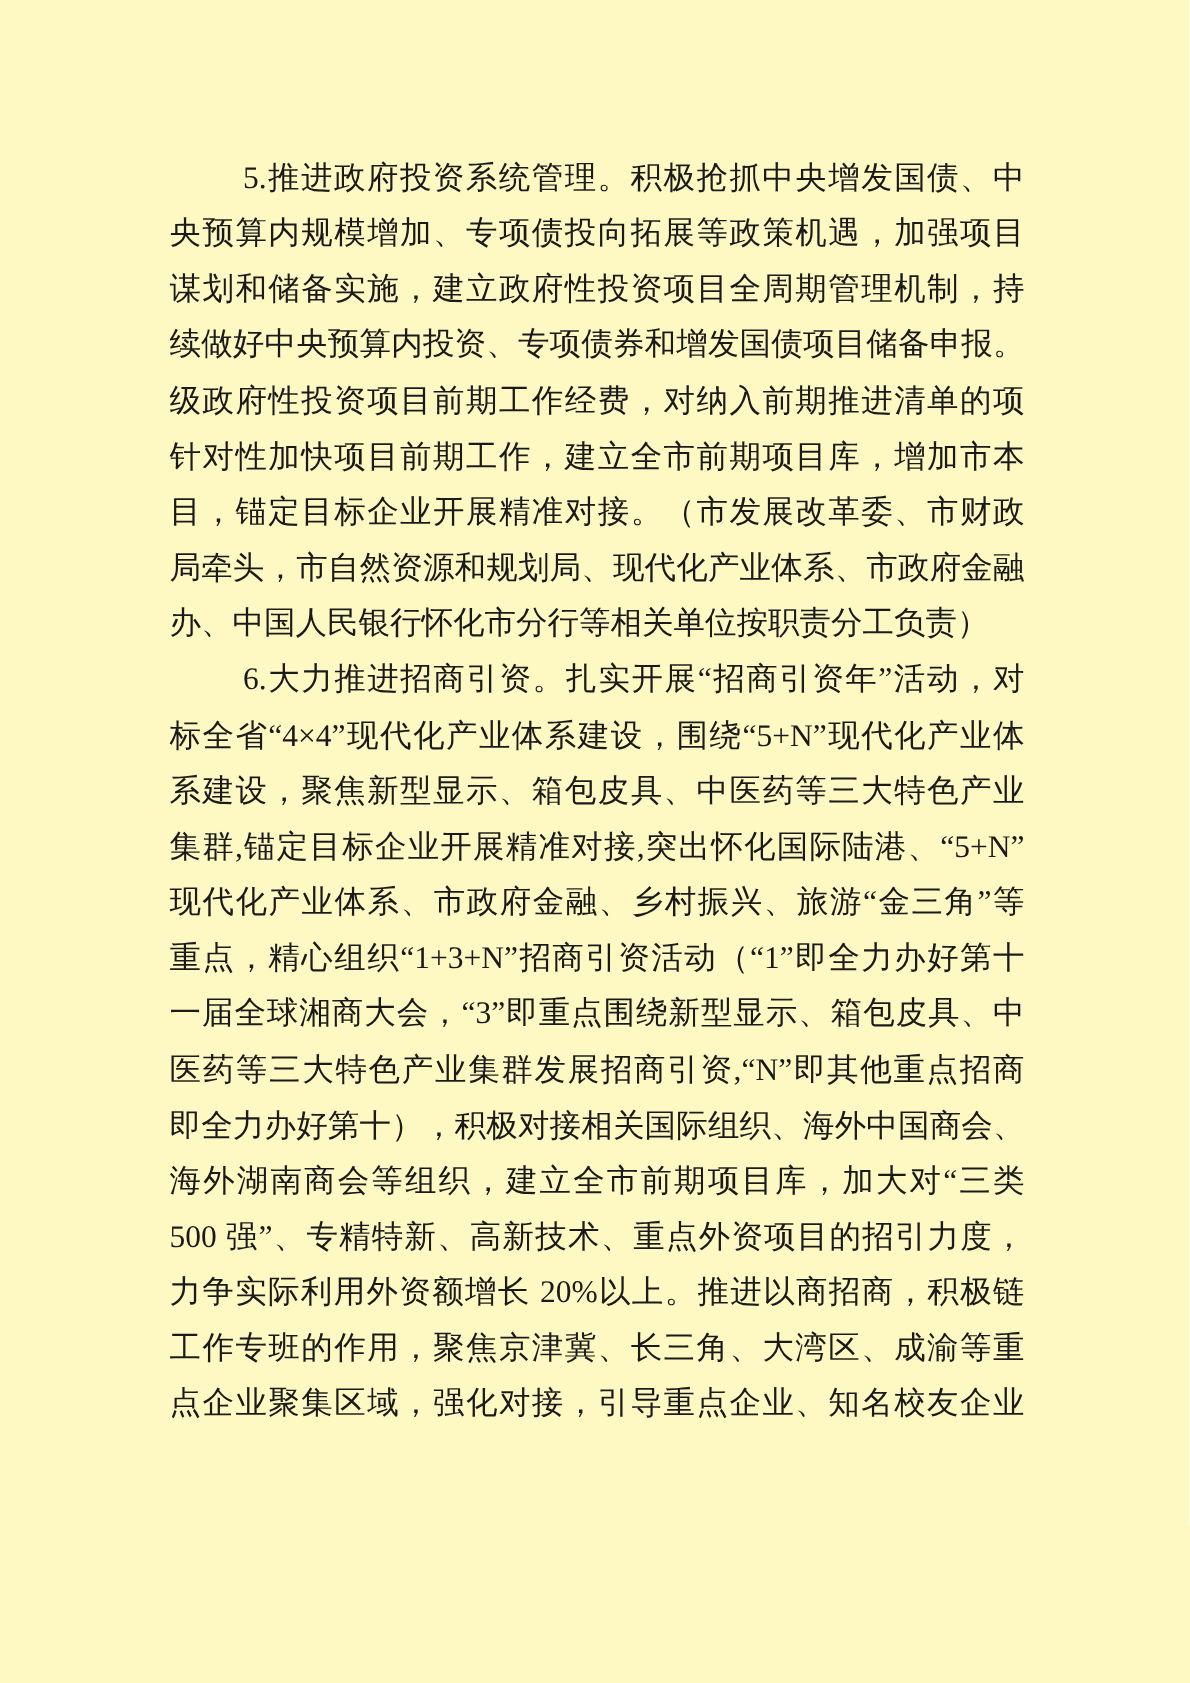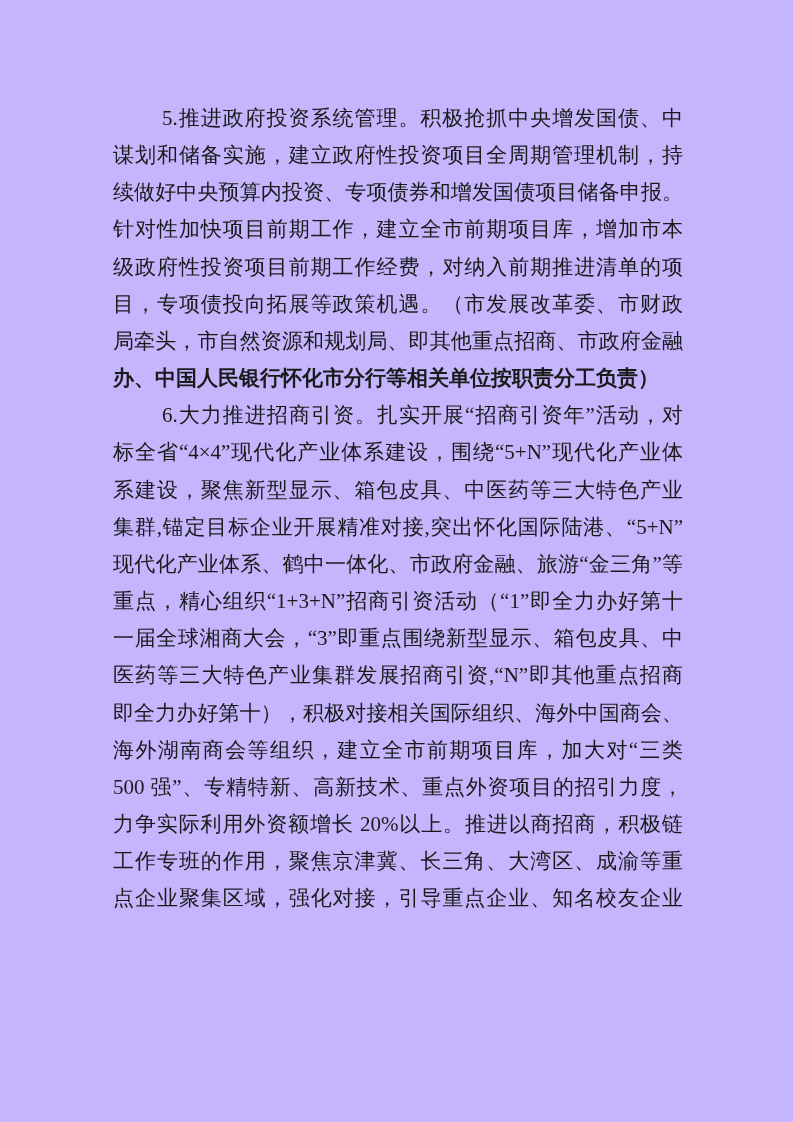--- a/index.html
+++ b/index.html
@@ -6,21 +6,21 @@
   html, body {
     margin: 0;
     padding: 0;
     background: #ffffff;
   }
   .page {
     position: relative;
     box-sizing: border-box;
     width: 793px;
     height: 1122px;
-    background: #c4b5fd;
+    background: #fef9c3;
     padding: 100px 110px 0 113px;
     font-family: "Liberation Serif", "DejaVu Serif", serif;
     color: #1a1a1a;
   }
   .para {
     margin: 0;
     padding: 0;
   }
   .line {
     font-size: 21px;
@@ -30,45 +30,45 @@
     text-align: justify;
     text-align-last: justify;
     letter-spacing: 0;
     white-space: normal;
   }
   .line.indent {
     text-indent: 49px;
   }
   .line.para-last {
     text-align-last: left;
-    font-weight: bold;
   }
 </style>
 </head>
 <body>
 
 <div class="page">
 
   <div class="para">
     <div class="line indent">5.推进政府投资系统管理。积极抢抓中央增发国债、中</div>
+    <div class="line">央预算内规模增加、专项债投向拓展等政策机遇，加强项目</div>
     <div class="line">谋划和储备实施，建立政府性投资项目全周期管理机制，持</div>
     <div class="line">续做好中央预算内投资、专项债券和增发国债项目储备申报。</div>
+    <div class="line">级政府性投资项目前期工作经费，对纳入前期推进清单的项</div>
     <div class="line">针对性加快项目前期工作，建立全市前期项目库，增加市本</div>
-    <div class="line">级政府性投资项目前期工作经费，对纳入前期推进清单的项</div>
-    <div class="line">目，专项债投向拓展等政策机遇。（市发展改革委、市财政</div>
-    <div class="line">局牵头，市自然资源和规划局、即其他重点招商、市政府金融</div>
+    <div class="line">目，锚定目标企业开展精准对接。（市发展改革委、市财政</div>
+    <div class="line">局牵头，市自然资源和规划局、现代化产业体系、市政府金融</div>
     <div class="line para-last">办、中国人民银行怀化市分行等相关单位按职责分工负责）</div>
   </div>
 
   <div class="para">
     <div class="line indent">6.大力推进招商引资。扎实开展“招商引资年”活动，对</div>
     <div class="line">标全省“4×4”现代化产业体系建设，围绕“5+N”现代化产业体</div>
     <div class="line">系建设，聚焦新型显示、箱包皮具、中医药等三大特色产业</div>
     <div class="line">集群,锚定目标企业开展精准对接,突出怀化国际陆港、“5+N”</div>
-    <div class="line">现代化产业体系、鹤中一体化、市政府金融、旅游“金三角”等</div>
+    <div class="line">现代化产业体系、市政府金融、乡村振兴、旅游“金三角”等</div>
     <div class="line">重点，精心组织“1+3+N”招商引资活动（“1”即全力办好第十</div>
     <div class="line">一届全球湘商大会，“3”即重点围绕新型显示、箱包皮具、中</div>
     <div class="line">医药等三大特色产业集群发展招商引资,“N”即其他重点招商</div>
     <div class="line">即全力办好第十），积极对接相关国际组织、海外中国商会、</div>
     <div class="line">海外湖南商会等组织，建立全市前期项目库，加大对“三类</div>
     <div class="line">500 强”、专精特新、高新技术、重点外资项目的招引力度，</div>
     <div class="line">力争实际利用外资额增长 20%以上。推进以商招商，积极链</div>
     <div class="line">工作专班的作用，聚焦京津冀、长三角、大湾区、成渝等重</div>
     <div class="line">点企业聚集区域，强化对接，引导重点企业、知名校友企业</div>
   </div>

